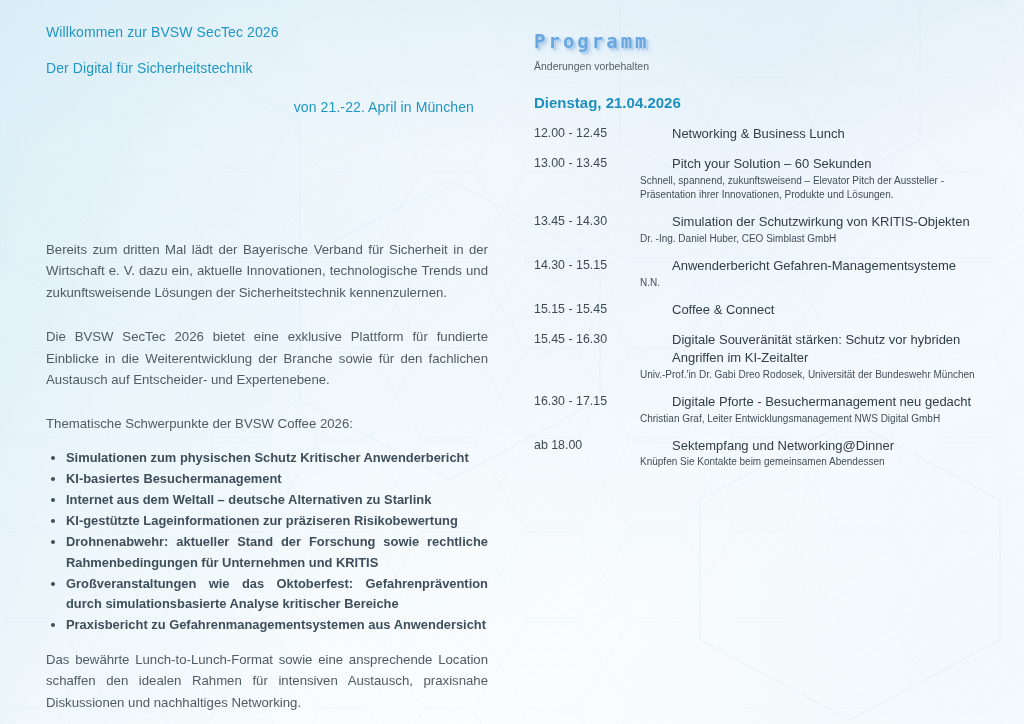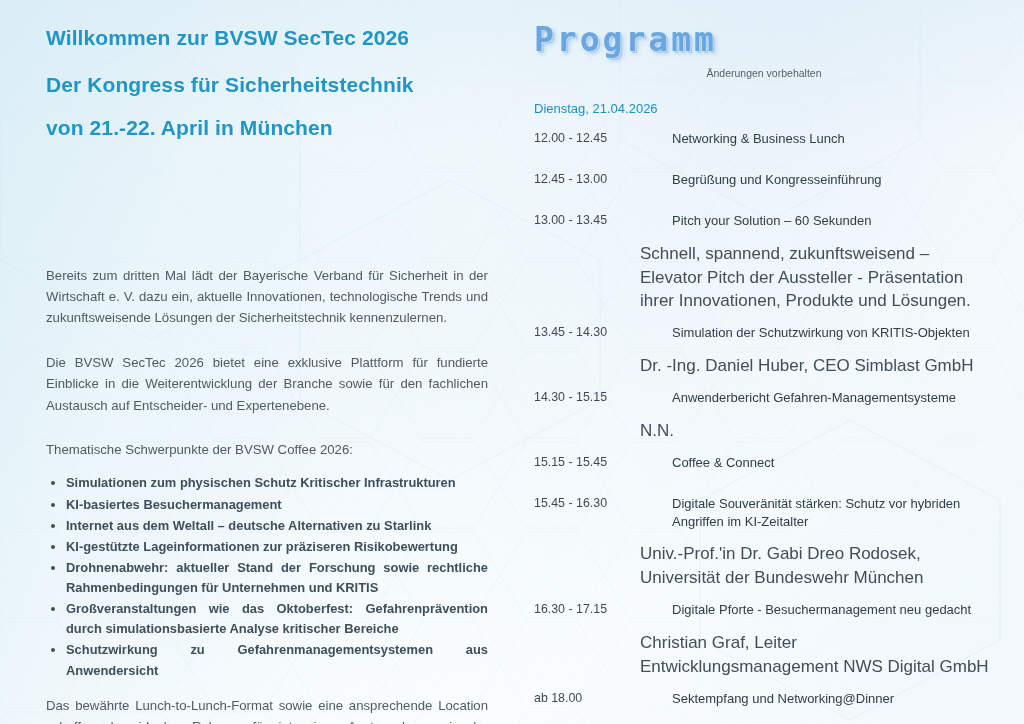--- a/index.html
+++ b/index.html
@@ -48,32 +48,32 @@
 
   
   .left-col {
     position: absolute;
     left: 46px;
     top: 22px;
     width: 442px;
   }
   .headline {
     color: #2196c4;
-    font-size: 21px;
-    font-weight: 700;
+    font-size: 14px;
+    font-weight: 400;
     line-height: 1.55;
     letter-spacing: 0.1px;
     margin: 0 0 2px 0;
   }
   .headline.l2 {
     margin-top: 14px;
   }
   .headline.l3 {
-    text-align: left;
-    margin-top: 11px;
+    text-align: right;
+    margin-top: 18px;
     padding-right: 14px;
   }
   .body-block {
     margin-top: 0;
     color: #4f5b63;
     font-size: 13.2px;
     line-height: 1.62;
     text-align: justify;
   }
   .p1 { margin-top: 120px; }
@@ -95,40 +95,39 @@
 
   
   .right-col {
     position: absolute;
     left: 534px;
     top: 18px;
     width: 460px;
   }
   .program-title {
     font-family: "DejaVu Sans Mono", monospace;
-    font-size: 33px;
+    font-size: 19px;
     font-weight: bold;
     letter-spacing: 3px;
     color: #6aa7e0;
     text-shadow:
       1px 1px 0 #bcd9f2,
       2px 2px 0 #a9cdea,
       3px 3px 4px rgba(100,150,200,0.35);
-    margin: 2px 0 8px 0;
+    margin: 12px 0 8px 0;
   }
   .program-sub {
     font-size: 10.5px;
     color: #55606a;
     margin: 0 0 22px 0;
-    text-align: center;
   }
   .day-title {
     color: #1f8fc0;
-    font-size: 13px;
-    font-weight: normal;
+    font-size: 15px;
+    font-weight: bold;
     margin: 0 0 14px 0;
   }
   .agenda {
     display: block;
   }
   .agenda-row {
     display: flex;
     margin-bottom: 11px;
   }
   .agenda-time {
@@ -142,24 +141,24 @@
     flex: 1 1 auto;
   }
   .agenda-head {
     font-size: 13px;
     font-weight: normal;
     color: #2f3d47;
     line-height: 1.38;
     padding-left: 32px;
   }
   .agenda-desc {
-    font-size: 17px;
+    font-size: 10px;
     color: #414e58;
     line-height: 1.40;
-    margin-top: 12px;
+    margin-top: 1px;
   }
 </style>
 </head>
 <body>
 
 <div class="page">
 
   <svg class="bg-hex" width="1024" height="724" viewBox="0 0 1024 724" xmlns="http://www.w3.org/2000/svg">
     <defs>
       <pattern id="hexpat" width="104" height="90" patternUnits="userSpaceOnUse" patternTransform="translate(-20,-10)">
@@ -178,35 +177,35 @@
       <path d="M300 260 L450 180 L600 260 L600 400 L450 480 L300 400 Z"></path>
       <path d="M700 500 L850 420 L1000 500 L1000 640 L850 720 L700 640 Z"></path>
       <path d="M620 0 L770 -80 L920 0 L920 140 L770 220 L620 140 Z"></path>
     </g>
   </svg>
   <div class="bg-wash-left"></div>
   <div class="bg-wash-top"></div>
 
   <div class="left-col">
     <h1 class="headline l1">Willkommen zur BVSW SecTec 2026</h1>
-    <h1 class="headline l2">Der Kongress für Sicherheitstechnik</h1>
+    <h1 class="headline l2">Der Digital für Sicherheitstechnik</h1>
     <h1 class="headline l3">von 21.-22. April in München</h1>
 
     <p class="body-block p1">Bereits zum dritten Mal lädt der Bayerische Verband für Sicherheit in der Wirtschaft e. V. dazu ein, aktuelle Innovationen, technologische Trends und zukunftsweisende Lösungen der Sicherheitstechnik kennenzulernen.</p>
     <p class="body-block p-gap">Die BVSW SecTec 2026 bietet eine exklusive Plattform für fundierte Einblicke in die Weiterentwicklung der Branche sowie für den fachlichen Austausch auf Entscheider- und Expertenebene.</p>
     <p class="body-block p-gap">Thematische Schwerpunkte der BVSW Coffee 2026:</p>
 
     <ul class="bullets">
-      <li>Simulationen zum physischen Schutz Kritischer Infrastrukturen</li>
+      <li>Simulationen zum physischen Schutz Kritischer Anwenderbericht</li>
       <li>KI-basiertes Besuchermanagement</li>
       <li>Internet aus dem Weltall – deutsche Alternativen zu Starlink</li>
       <li>KI-gestützte Lageinformationen zur präziseren Risikobewertung</li>
       <li>Drohnenabwehr: aktueller Stand der Forschung sowie rechtliche Rahmenbedingungen für Unternehmen und KRITIS</li>
       <li>Großveranstaltungen wie das Oktoberfest: Gefahrenprävention durch simulationsbasierte Analyse kritischer Bereiche</li>
-      <li>Schutzwirkung zu Gefahrenmanagementsystemen aus Anwendersicht</li>
+      <li>Praxisbericht zu Gefahrenmanagementsystemen aus Anwendersicht</li>
     </ul>
 
     <p class="body-block p-gap" style="margin-top:14px">Das bewährte Lunch-to-Lunch-Format sowie eine ansprechende Location schaffen den idealen Rahmen für intensiven Austausch, praxisnahe Diskussionen und nachhaltiges Networking.</p>
     <p class="body-block p-gap" style="margin-top:22px">Treffen Sie führende Experten und Entscheider, knüpfen Sie wertvolle Kontakte und gestalten Sie die Zukunft der Sicherheitstechnik aktiv mit.</p>
   </div>
 
   <div class="right-col">
     <div class="program-title">Programm</div>
     <div class="program-sub">Änderungen vorbehalten</div>
     <div class="day-title">Dienstag, 21.04.2026</div>
@@ -214,27 +213,20 @@
     <div class="agenda">
 
       <div class="agenda-row">
         <div class="agenda-time">12.00 - 12.45</div>
         <div class="agenda-body">
           <div class="agenda-head">Networking &amp; Business Lunch</div>
           <div class="agenda-desc"></div>
         </div>
       </div>
 
-      <div class="agenda-row">
-        <div class="agenda-time">12.45 - 13.00</div>
-        <div class="agenda-body">
-          <div class="agenda-head">Begrüßung und Kongresseinführung</div>
-          <div class="agenda-desc"></div>
-        </div>
-      </div>
 
       <div class="agenda-row">
         <div class="agenda-time">13.00 - 13.45</div>
         <div class="agenda-body">
           <div class="agenda-head">Pitch your Solution – 60 Sekunden</div>
           <div class="agenda-desc">Schnell, spannend, zukunftsweisend – Elevator Pitch der Aussteller - Präsentation ihrer Innovationen, Produkte und Lösungen.</div>
         </div>
       </div>
 
       <div class="agenda-row">

